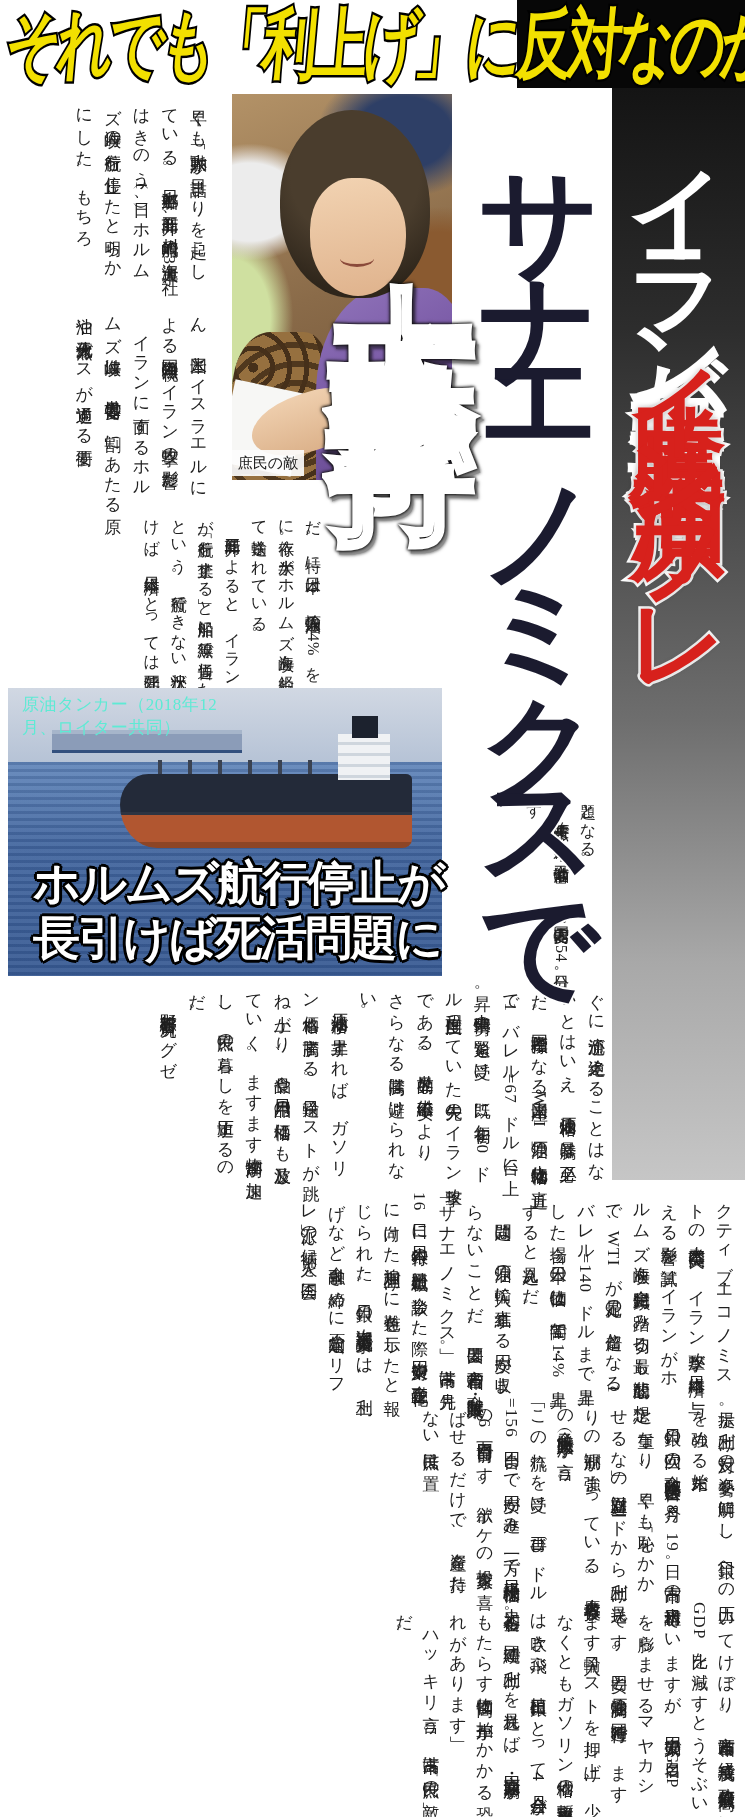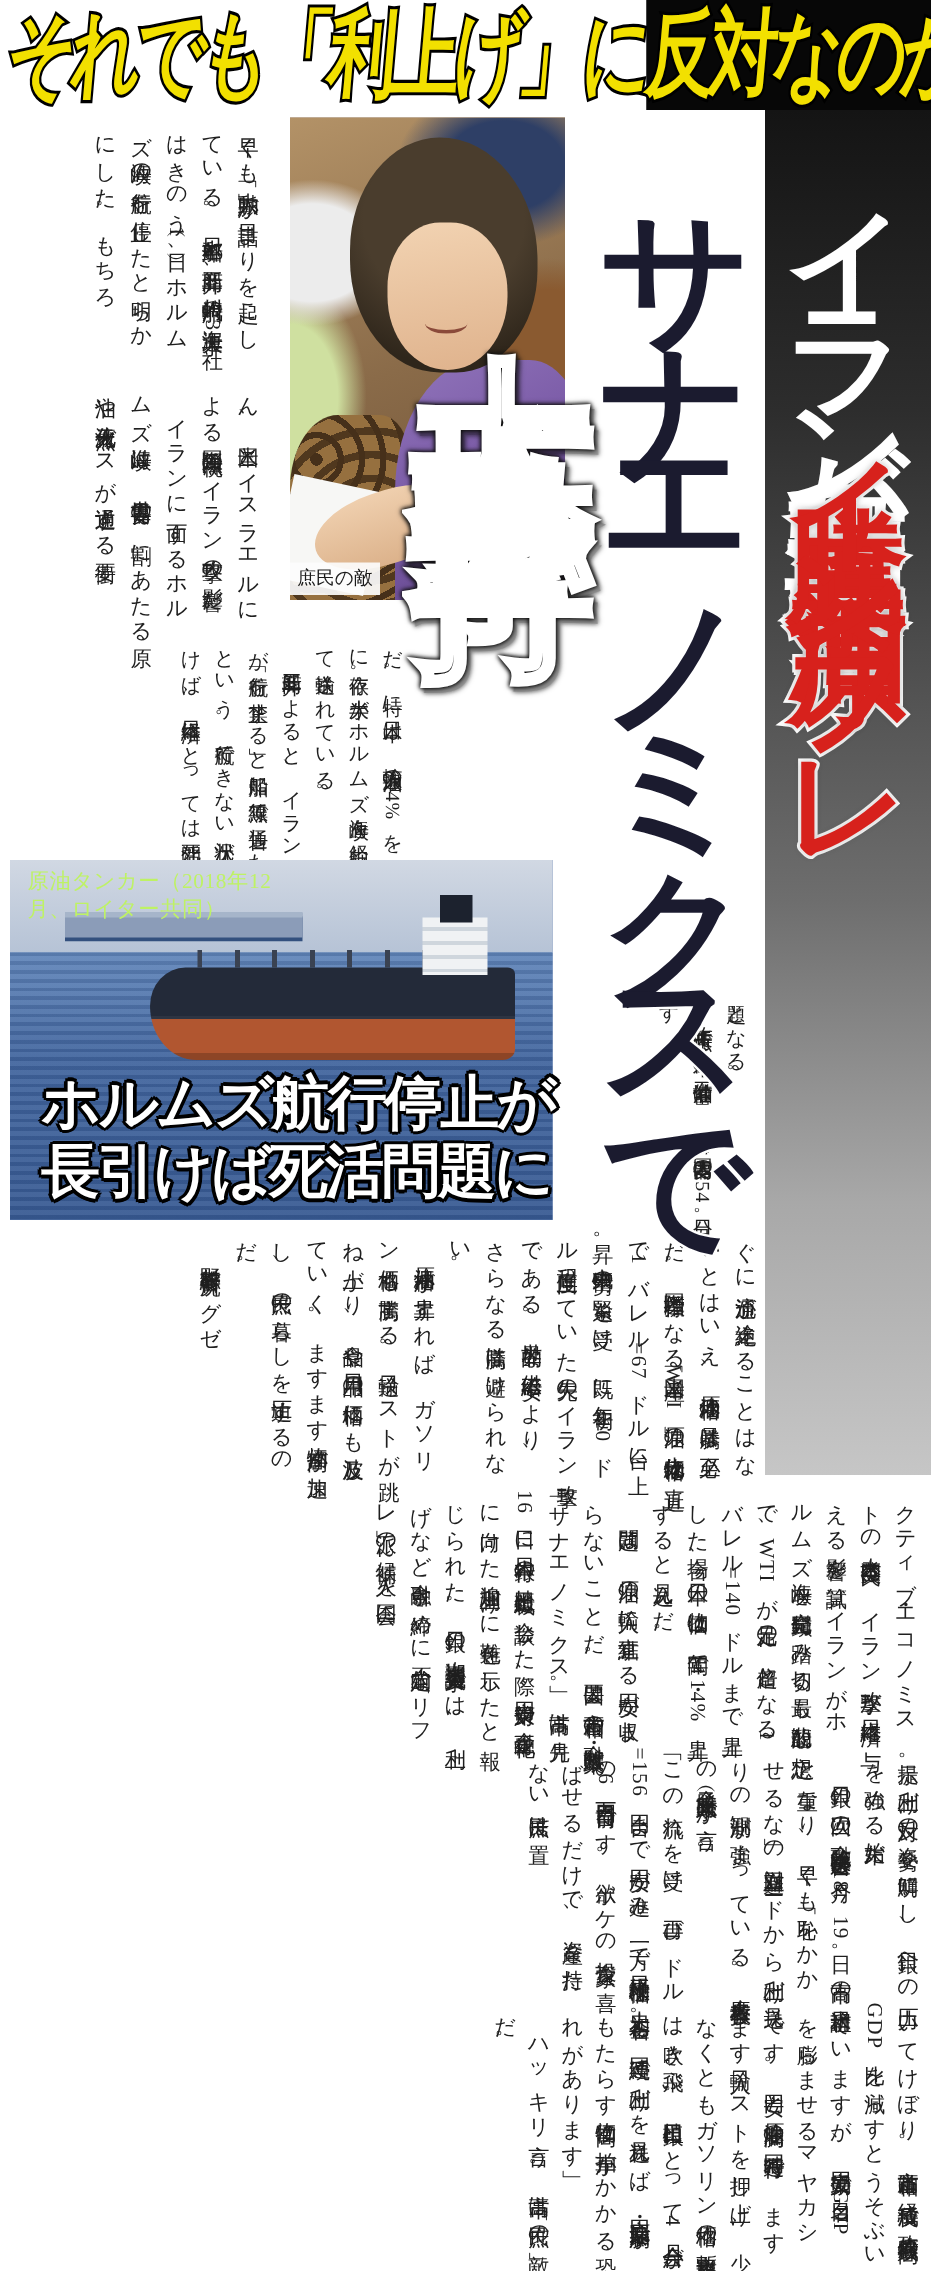--- a/index.html
+++ b/index.html
@@ -98,21 +98,21 @@
   .t-distant{left:44px;top:42px;width:190px;height:16px;background:#8b9cb8;
       border-top:4px solid #a6b5ca;box-shadow:0 3px 0 #33507e;}
   .t-hull{left:112px;top:86px;width:292px;height:74px;
       border-radius:46px 10px 16px 60px/50px 8px 14px 70px;
       background:linear-gradient(180deg,#232a39 0 52%,#2e3442 52% 56%,#b15630 56% 92%,#8d4526 92% 100%);}
   .t-cranes{left:150px;top:72px;width:180px;height:14px;
       background:repeating-linear-gradient(90deg,#3a4252 0 4px,transparent 4px 30px);}
   .t-bridge{left:330px;top:46px;width:52px;height:46px;
       background:repeating-linear-gradient(180deg,#f0f2f4 0 8px,#cfd6dd 8px 11px);}
   .t-funnel{left:344px;top:28px;width:26px;height:22px;background:#1c222e;}
-  .t-caption{left:14px;top:6px;width:224px;font-size:17px;line-height:1.35;color:#bef264;letter-spacing:.5px;}
+  .t-caption{left:14px;top:6px;width:224px;font-size:17px;line-height:1.35;color:#5eead4;letter-spacing:.5px;}
   .t-overlay{
     left:12px;top:168px;white-space:pre;z-index:6;
     font-weight:bold;font-size:47px;line-height:1.16;letter-spacing:-2px;color:#ffffff;
     text-shadow:2px 2px 0 #000,-2px 2px 0 #000,2px -2px 0 #000,-2px -2px 0 #000,
                 3px 0 0 #000,-3px 0 0 #000,0 3px 0 #000,0 -3px 0 #000;
     margin-left:13px;
   }
 </style>
 </head>
 <body>

